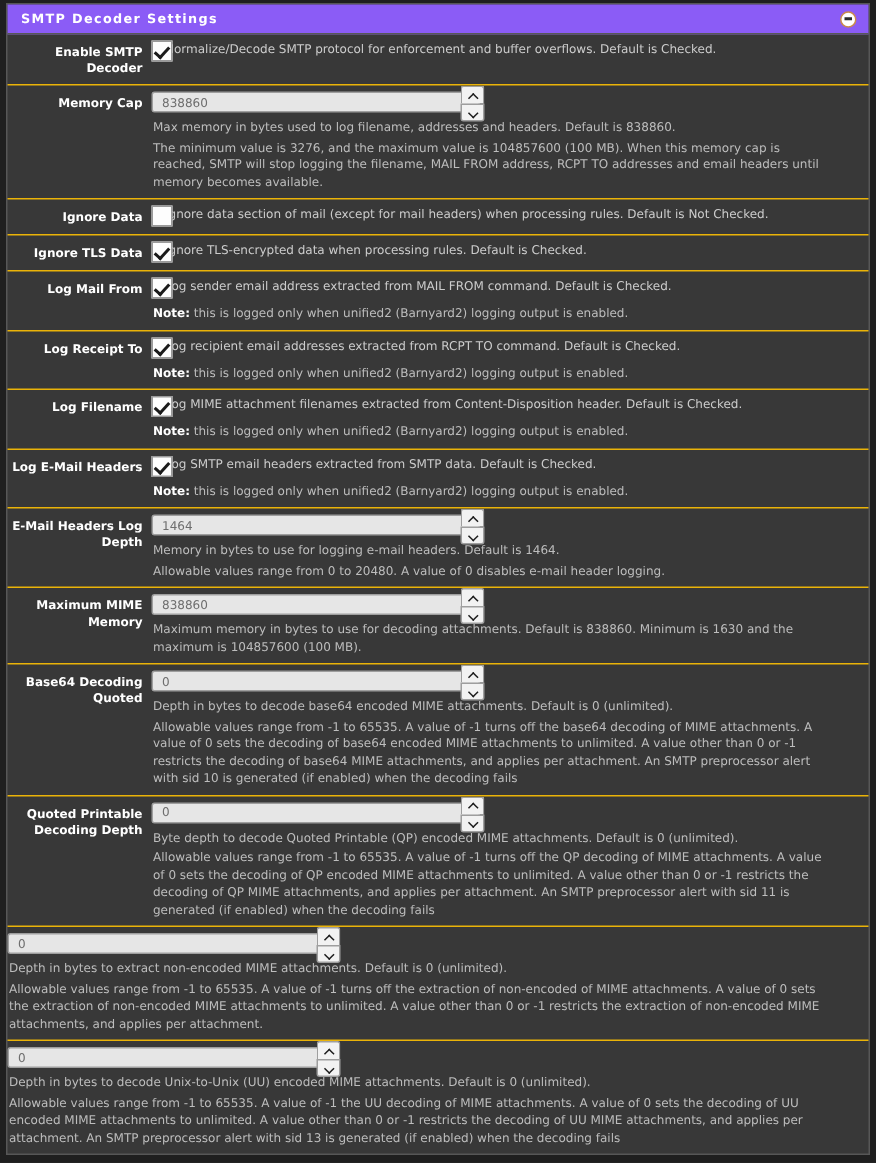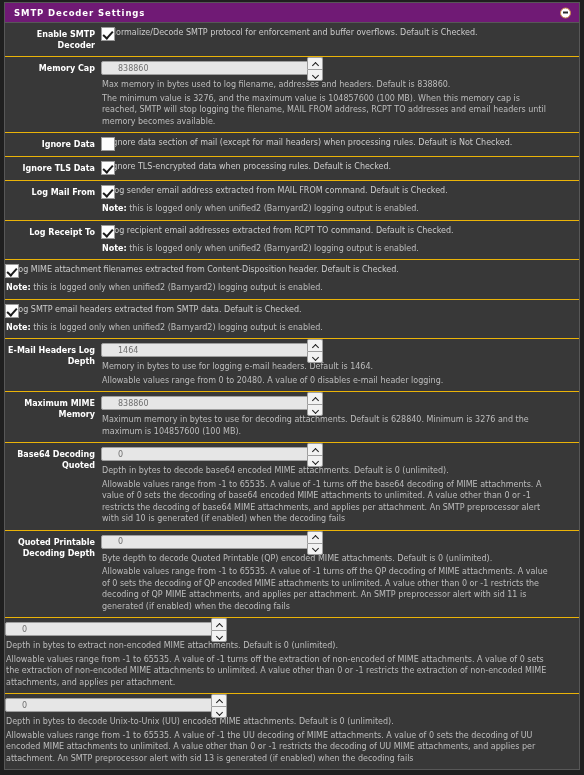--- a/index.html
+++ b/index.html
@@ -20,21 +20,21 @@
   
   .panel {
     border: 1px solid #575757;
     background: #383838;
     margin-bottom: 4px;
   }
 
   .panel-head {
     position: relative;
     height: 20px;
-    background: #701a75;
+    background: #8b5cf6;
     border-bottom: 1px solid #575757;
     display: flex;
     align-items: center;
     padding-left: 9px;
   }
   .panel-head-title {
     font-size: 8.5px;
     font-weight: bold;
     color: #ffffff;
     letter-spacing: 0.9px;
@@ -114,21 +114,21 @@
   .spin-input {
     position: absolute;
     left: 0; top: 0;
     width: 219px; height: 14px;
     background: #e6e6e6;
     border: 1px solid #9e9e9e;
     border-radius: 2px;
     font-family: "DejaVu Sans", "Liberation Sans", sans-serif;
     font-size: 8px;
     color: #6e6e6e;
-    padding: 0 18px 0 16px;
+    padding: 0 18px 0 6px;
     line-height: 12px;
     outline: none;
   }
   .spinner {
     position: absolute;
     left: 206px; top: -4px;
     width: 16px; height: 24px;
     display: flex; flex-direction: column;
     z-index: 4;
   }
@@ -235,29 +235,31 @@
         <div class="row-label">Log Receipt To</div>
         <div class="row-field">
           <div class="cb-line">
             <span class="checkbox checked"></span>
             <span class="cb-text">Log recipient email addresses extracted from RCPT TO command. Default is Checked.</span>
           </div>
           <div class="help note"><b>Note:</b><span> this is logged only when unified2 (Barnyard2) logging output is enabled.</span></div>
         </div>
       </div>
       <div class="row">
+        <div class="row-label">Log Filename</div>
         <div class="row-field">
           <div class="cb-line">
             <span class="checkbox checked"></span>
             <span class="cb-text">Log MIME attachment filenames extracted from Content-Disposition header. Default is Checked.</span>
           </div>
           <div class="help note"><b>Note:</b><span> this is logged only when unified2 (Barnyard2) logging output is enabled.</span></div>
         </div>
       </div>
       <div class="row">
+        <div class="row-label">Log E-Mail Headers</div>
         <div class="row-field">
           <div class="cb-line">
             <span class="checkbox checked"></span>
             <span class="cb-text">Log SMTP email headers extracted from SMTP data. Default is Checked.</span>
           </div>
           <div class="help note"><b>Note:</b><span> this is logged only when unified2 (Barnyard2) logging output is enabled.</span></div>
         </div>
       </div>
       <div class="row">
         <div class="row-label">E-Mail Headers Log Depth</div>
@@ -284,21 +286,21 @@
             <input class="spin-input" type="text" value="838860" style="">
             <div class="spinner">
               <div class="spin-btn">
                 <span class="chev up"></span>
               </div>
               <div class="spin-btn">
                 <span class="chev down"></span>
               </div>
             </div>
           </div>
-          <div class="help tight">Maximum memory in bytes to use for decoding attachments. Default is 628840. Minimum is 3276 and the maximum is 104857600 (100 MB).</div>
+          <div class="help tight">Maximum memory in bytes to use for decoding attachments. Default is 838860. Minimum is 1630 and the maximum is 104857600 (100 MB).</div>
         </div>
       </div>
       <div class="row">
         <div class="row-label">Base64 Decoding Quoted</div>
         <div class="row-field">
           <div class="spin-wrap">
             <input class="spin-input" type="text" value="0" style="">
             <div class="spinner">
               <div class="spin-btn">
                 <span class="chev up"></span>

